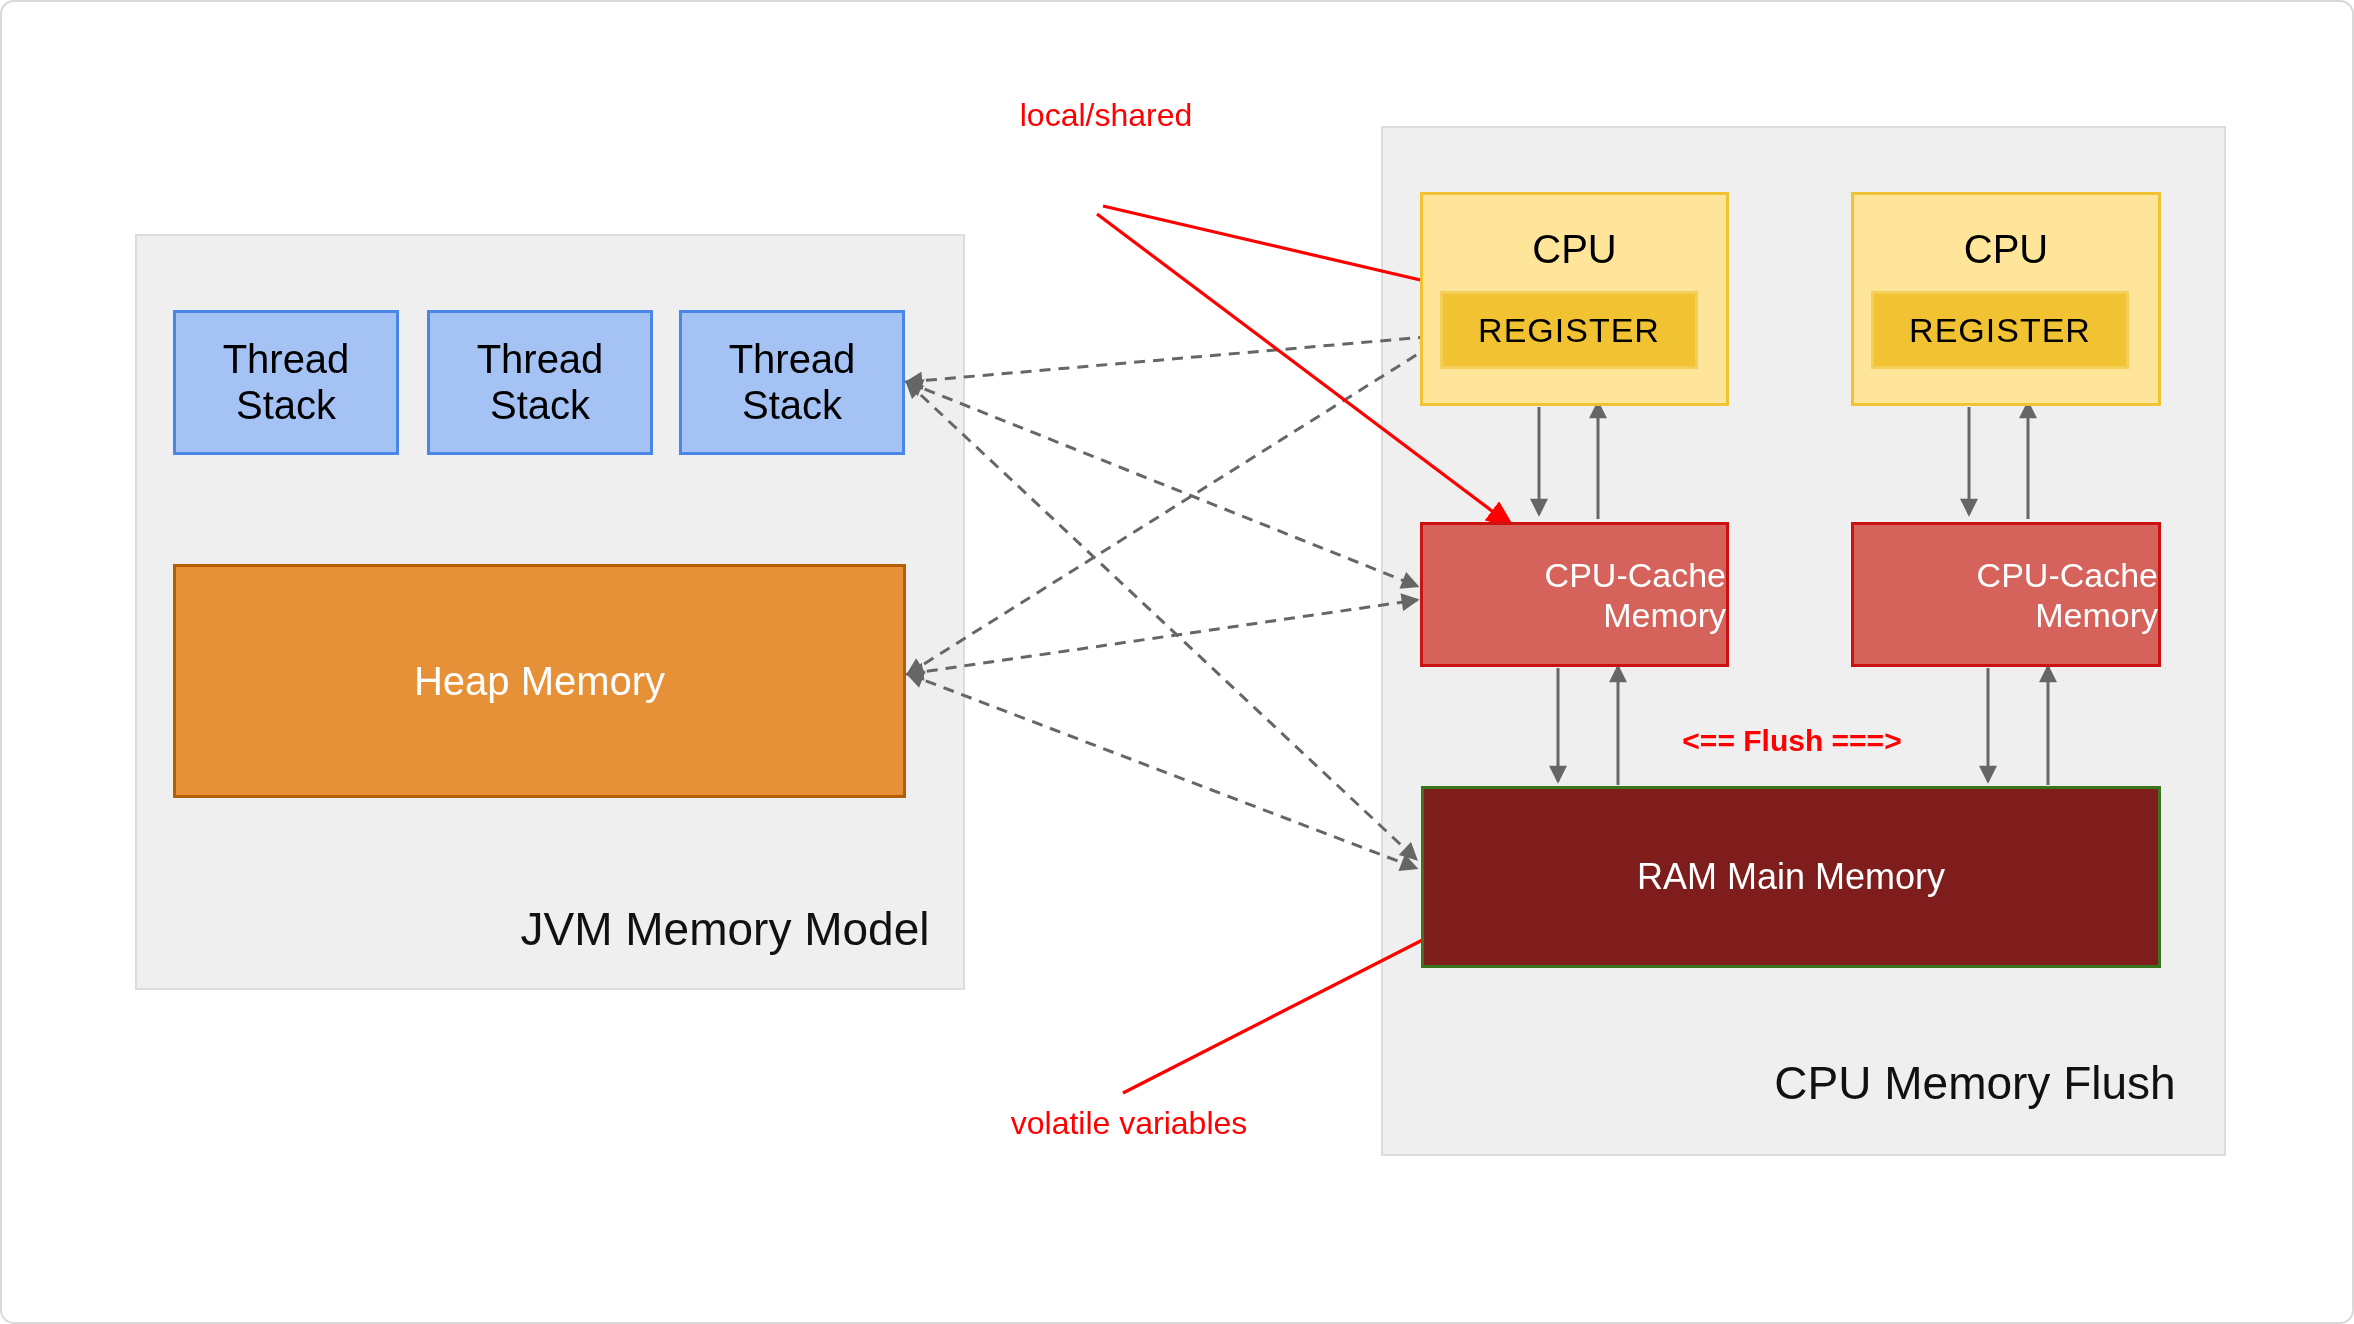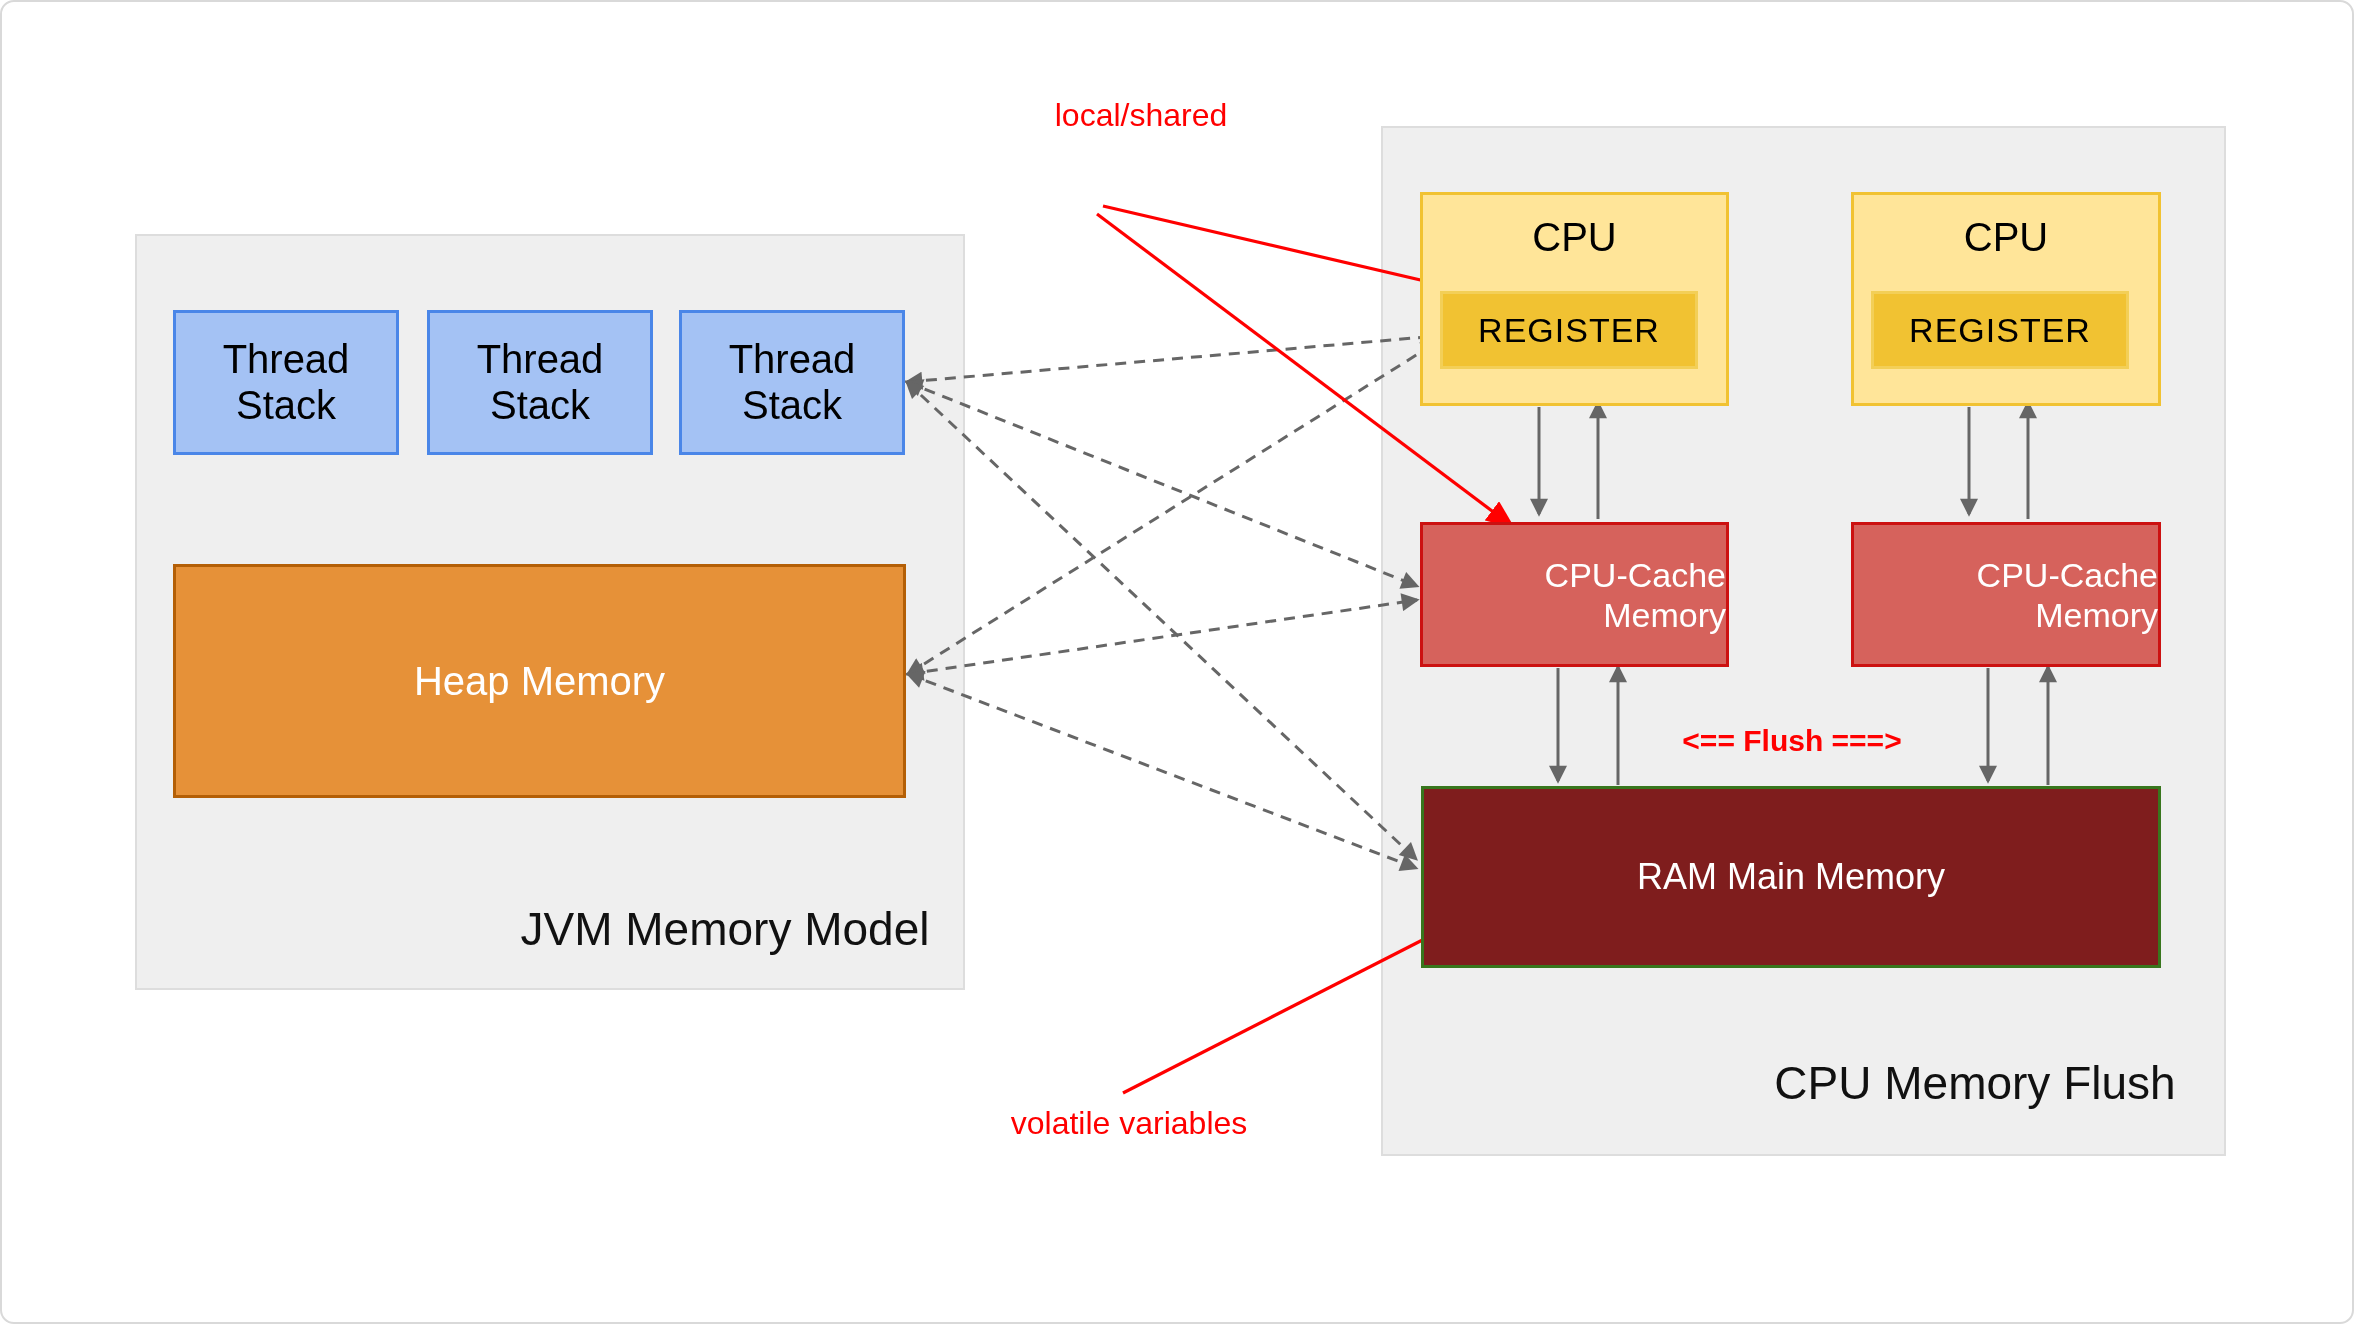--- a/index.html
+++ b/index.html
@@ -11,21 +11,21 @@
   .abs { position:absolute; box-sizing:border-box; }
   .panel { background:#efefef; border:2px solid #dddddd; }
   .panel-title { color:#111111; font-size:46px; text-align:center; white-space:nowrap; }
   .node { display:flex; align-items:center; justify-content:center; text-align:center; }
   .thread-box {
     background:#a4c2f4; border:3px solid #4a86e8; color:#000000;
     font-size:40px; line-height:1.13; padding:7px 16px;
   }
   .heap-box { background:#e69138; border:3px solid #b45f06; color:#ffffff; font-size:40px; }
   .cpu-box  { background:#ffe599; border:3px solid #f1c232; }
-  .cpu-label { display:block; margin-top:20px; text-align:center; color:#000000; font-size:40px; }
+  .cpu-label { display:block; margin-top:32px; text-align:center; color:#000000; font-size:40px; }
   .register-box {
     background:#f1c232; border:3px solid #f3cf57; color:#000000;
     font-size:34px; letter-spacing:1px;
   }
   .cache-box {
     background:#d6625c; border:3px solid #cc1111; color:#ffffff;
     font-size:34px; line-height:40px; flex-direction:column;align-items:flex-end;
   }
   .ram-box { background:#7f1d1d; border:3px solid #38761d; color:#ffffff; font-size:36px; }
   .red-note { color:#ff0000; font-size:32px; line-height:42px; text-align:center; }
@@ -117,19 +117,19 @@
   </div>
 
   <div class="abs node ram-box" style="left:1419px; top:784px; width:740px; height:182px;">
     <span>RAM Main Memory</span>
   </div>
 
   <div class="abs flush-note" style="left:1655px; top:722px; width:270px;">&lt;== Flush ===&gt;</div>
 
   <div class="abs panel-title" style="left:1753px; top:1054px; width:440px;">CPU Memory Flush</div>
 
-  <div class="abs red-note" style="left:989px; top:92px; width:300px;">
+  <div class="abs red-note" style="left:954px; top:92px; width:300px;">
     <div>local/shared</div>
   </div>
 
   <div class="abs red-note" style="left:977px; top:1100px; width:300px;">volatile variables</div>
 
 </div>
 
 </body></html>

